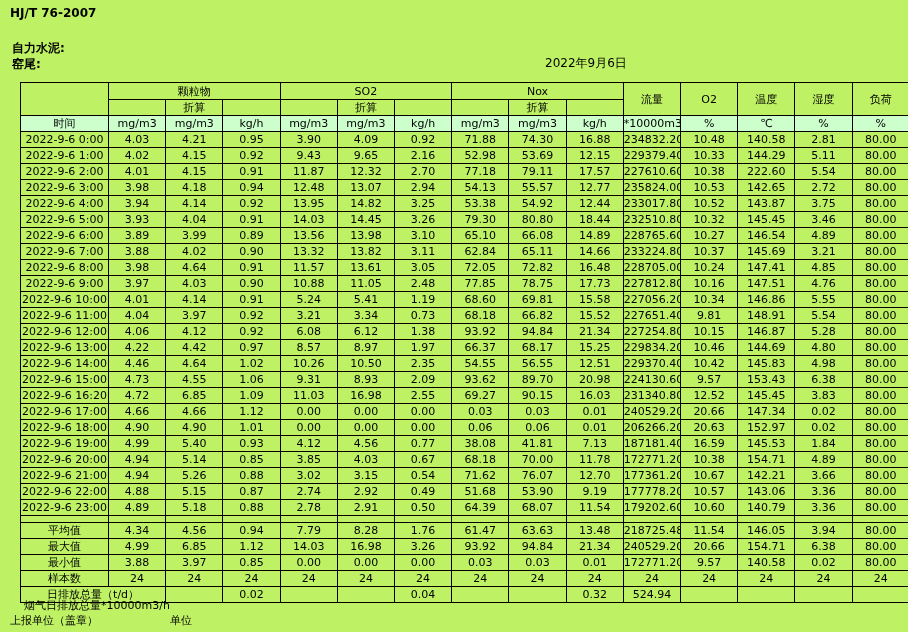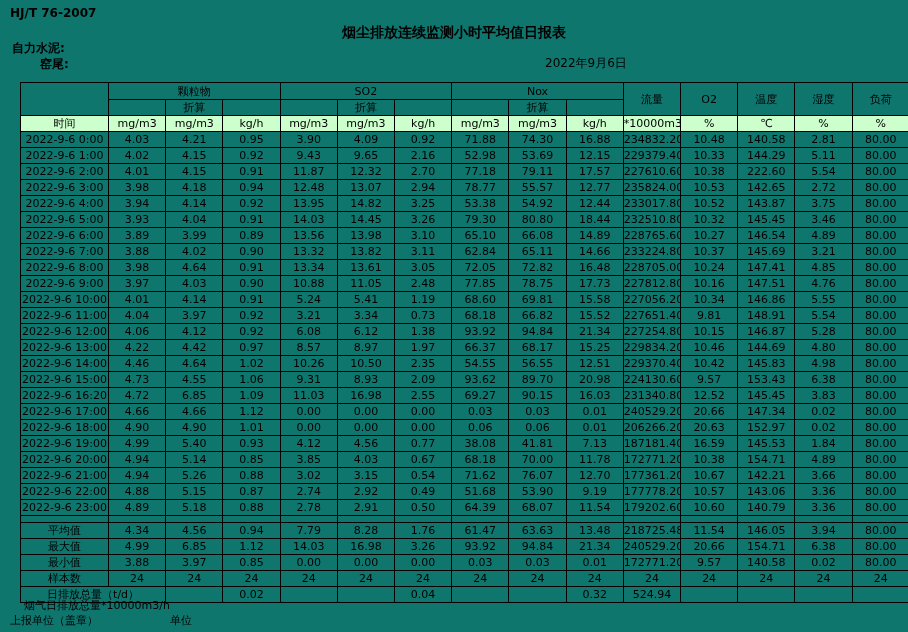--- a/index.html
+++ b/index.html
@@ -1,22 +1,22 @@
 <!DOCTYPE html>
 <html><head>
 <meta charset="utf-8">
 <style>
   html,body{margin:0;padding:0;background:#fff;}
   body{width:908px;height:632px;font-family:"DejaVu Sans","Liberation Sans",sans-serif;color:#000;}
-  .page{position:relative;width:908px;height:632px;background:#0f766e;overflow:hidden;}
+  .page{position:relative;width:908px;height:632px;background:#bef264;overflow:hidden;}
 
   .std{position:absolute;left:10px;top:6px;font-size:12px;font-weight:bold;}
   .title{position:absolute;left:0;top:24px;width:100%;text-align:center;font-size:14px;font-weight:bold;}
   .company{position:absolute;left:12px;top:40px;font-size:12px;font-weight:bold;}
-  .site{position:absolute;left:12px;top:56px;font-size:12px;font-weight:bold;margin-left:28px;}
+  .site{position:absolute;left:12px;top:56px;font-size:12px;font-weight:bold;}
   .rdate{position:absolute;left:545px;top:55px;font-size:12px;}
 
   table.report{position:absolute;left:20px;top:82px;width:890px;border-collapse:collapse;table-layout:fixed;}
   table.report th,table.report td{border:1px solid #000;padding:0;font-size:11px;font-weight:normal;
     text-align:center;vertical-align:middle;overflow:hidden;white-space:nowrap;}
   thead tr.h1{height:17px;}
   thead tr.h2{height:13px;margin-left:24px;}
   thead tr.units{height:15px;}
   thead tr.units th{background:#ccffcc;}
   tbody td{height:15px;line-height:15px;}
@@ -26,21 +26,20 @@
   .footer1{position:absolute;left:24px;top:598px;font-size:11px;}
   .footer2{position:absolute;left:10px;top:613px;font-size:11px;}
   .footer3{position:absolute;left:170px;top:613px;font-size:11px;}
 </style>
 </head>
 <body>
 
 <div class="page">
 
   <div class="std">HJ/T 76-2007</div>
-  <div class="title">烟尘排放连续监测小时平均值日报表</div>
   <div class="company">自力水泥:</div>
   <div class="site">窑尾:</div>
   <div class="rdate">2022年9月6日</div>
 
   <table class="report">
     <colgroup>
       <col style="width:88px">
       <col>
         <col>
         <col>
@@ -150,21 +149,21 @@
           <td>80.00</td>
         </tr>
         <tr>
           <td>2022-9-6 3:00</td>
           <td>3.98</td>
           <td>4.18</td>
           <td>0.94</td>
           <td>12.48</td>
           <td>13.07</td>
           <td>2.94</td>
-          <td>78.77</td>
+          <td>54.13</td>
           <td>55.57</td>
           <td>12.77</td>
           <td>235824.00</td>
           <td>10.53</td>
           <td>142.65</td>
           <td>2.72</td>
           <td>80.00</td>
         </tr>
         <tr>
           <td>2022-9-6 4:00</td>
@@ -232,21 +231,21 @@
           <td>10.37</td>
           <td>145.69</td>
           <td>3.21</td>
           <td>80.00</td>
         </tr>
         <tr>
           <td>2022-9-6 8:00</td>
           <td>3.98</td>
           <td>4.64</td>
           <td>0.91</td>
-          <td>13.34</td>
+          <td>11.57</td>
           <td>13.61</td>
           <td>3.05</td>
           <td>72.05</td>
           <td>72.82</td>
           <td>16.48</td>
           <td>228705.00</td>
           <td>10.24</td>
           <td>147.41</td>
           <td>4.85</td>
           <td>80.00</td>

